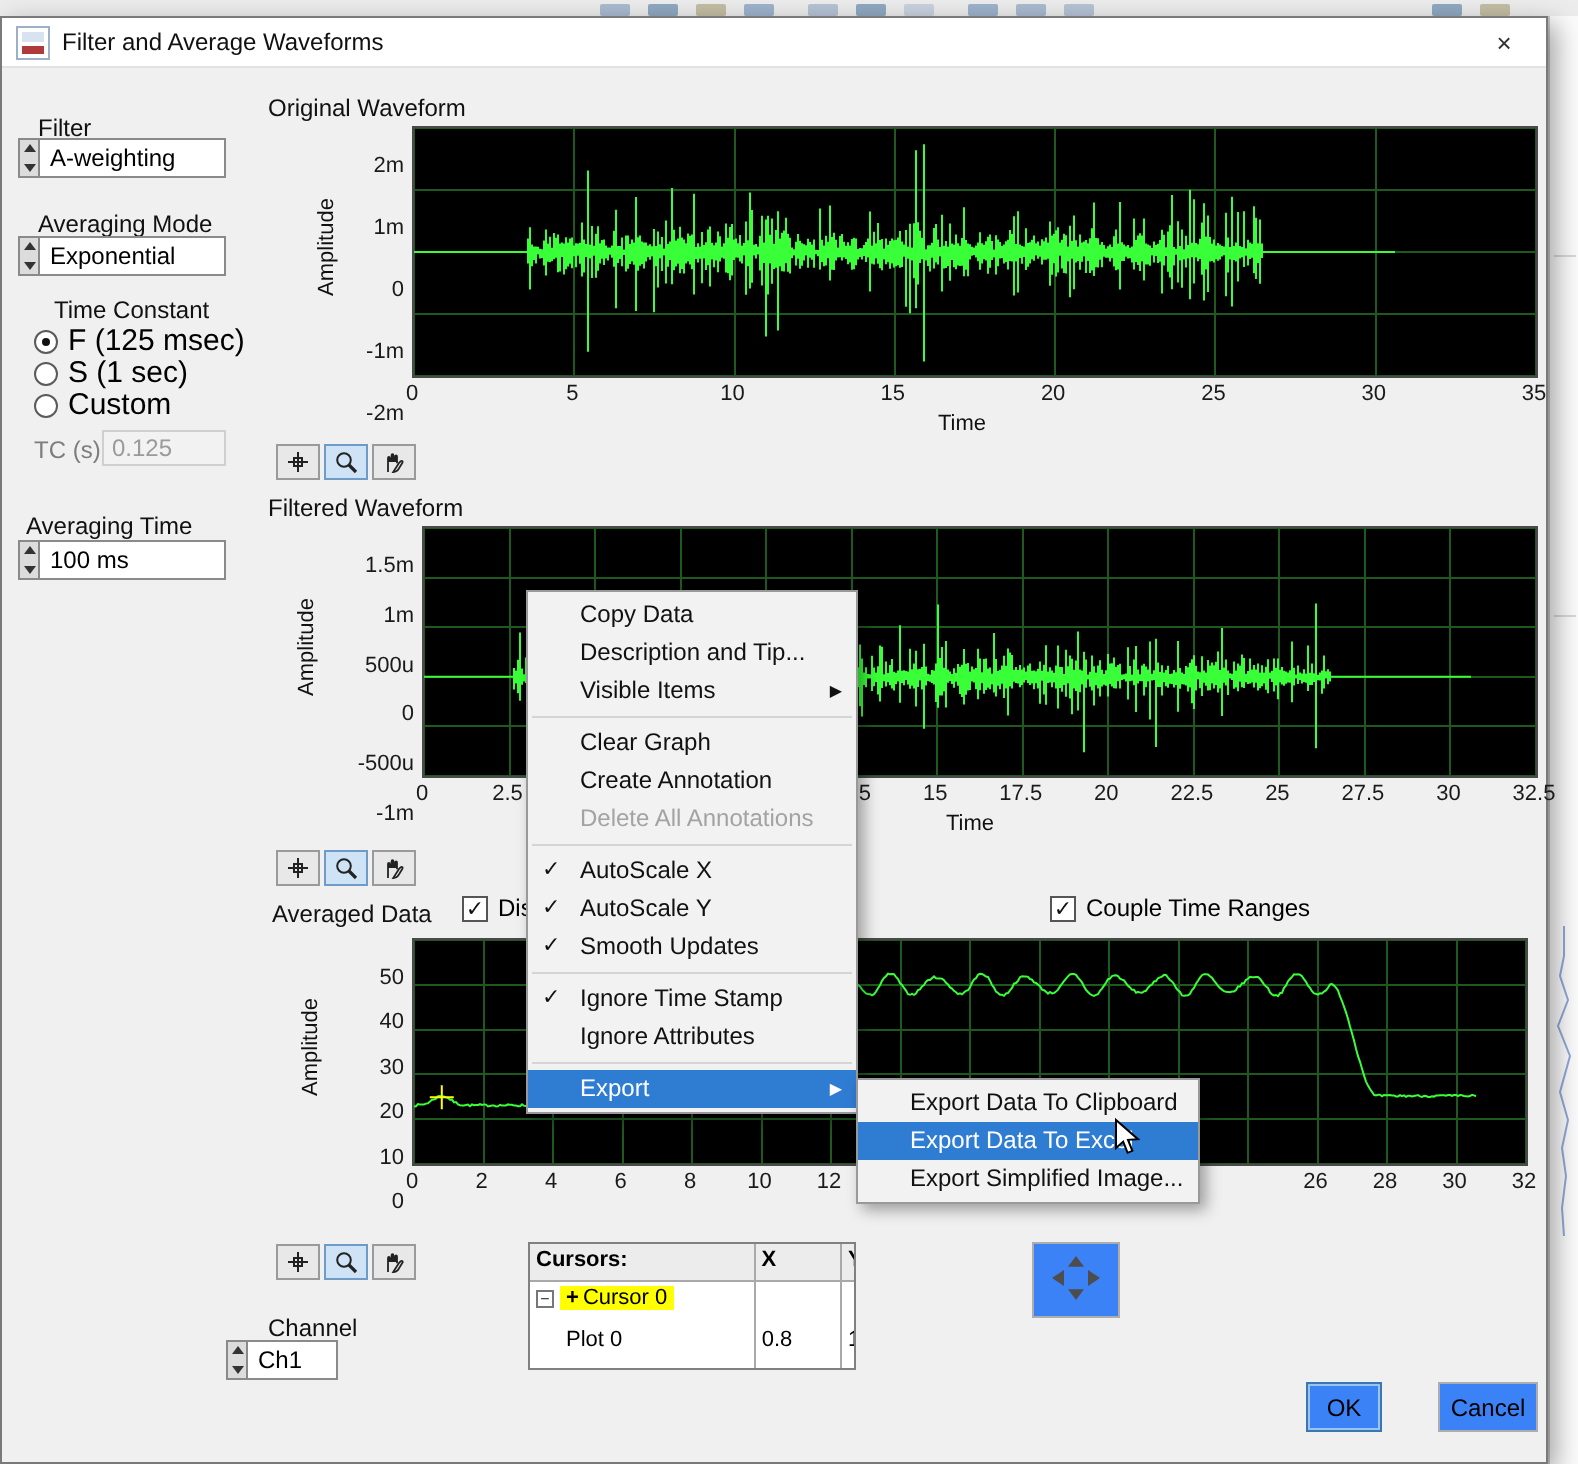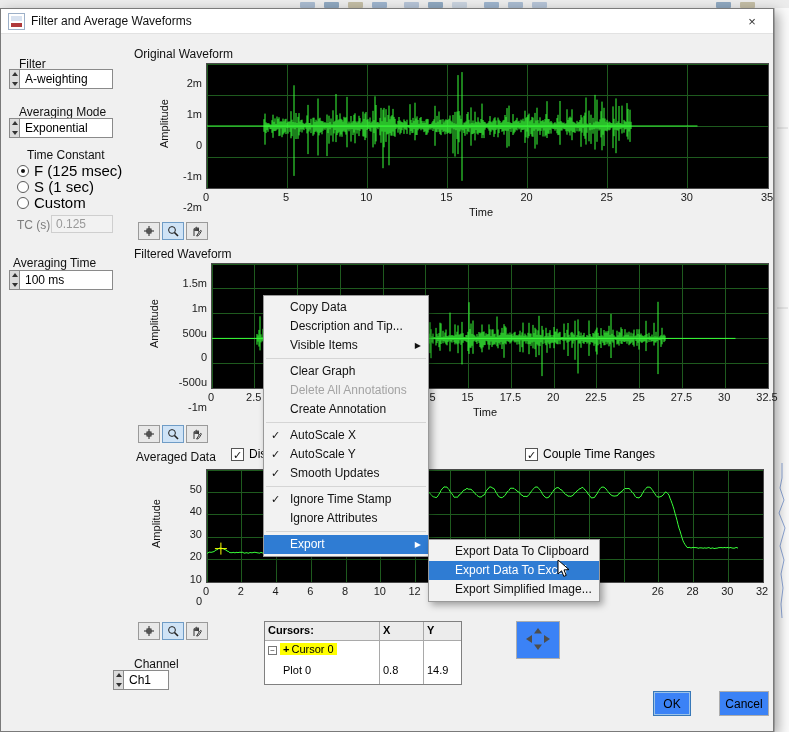--- a/index.html
+++ b/index.html
@@ -57,21 +57,21 @@
   .vlabel { position:absolute; width:70px; height:13px; font-size:11px; text-align:center;
             transform:rotate(-90deg); color:#111; }
   .xlabel { position:absolute; font-size:11px; color:#111; }
 
   .gtools { position:absolute; display:flex; gap:2px; }
   .gt { width:22px; height:18px; border:1px solid #9a9a9a; background:#e8e8e8; padding:0; display:flex;
         align-items:center; justify-content:center; }
   .gt.sel { background:#cfe3f6; border-color:#6f9cc6; }
 
   
-  #cursor-table { position:absolute; left:263px; top:612px; width:198px; height:64px; background:#fff;
+  #cursor-table { position:absolute; left:263px; top:612px; width:164px; height:64px; background:#fff;
                   border:1px solid #808080; font-size:11px; }
   .ct-row { position:absolute; left:0; width:100%; display:flex; }
   .ct-cell { border-right:1px solid #a9a9a9; border-bottom:1px solid #a9a9a9; padding:2px 3px; overflow:hidden; white-space:nowrap; }
   .ct-name { width:115px; } .ct-x { width:44px; } .ct-y { flex:1; border-right:none; }
   .ct-head { background:#ececec; font-weight:bold; }
   .tree-box { display:inline-block; width:9px; height:9px; border:1px solid #777; line-height:7px; font-size:8px;
               text-align:center; margin-right:3px; background:#fff; color:#333; }
   .cur-hl { background:#ffff00; padding:0 3px; }
   .cross-mini { color:#000; font-weight:bold; margin-right:2px; }
 
@@ -312,22 +312,22 @@
 
   <button class="btn def" style="left:652px; top:682px; width:38px; height:25px;">OK</button>
   <button class="btn" style="left:718px; top:682px; width:50px; height:25px;">Cancel</button>
 
   <div class="menu" id="menu" style="left:262px; top:286px; width:166px;">
         <div class="mi"><span>Copy Data</span></div>
         <div class="mi"><span>Description and Tip...</span></div>
         <div class="mi"><span>Visible Items</span><span class="arr">▶</span></div>
         <div class="sep"></div>
         <div class="mi"><span>Clear Graph</span></div>
+        <div class="mi"><span>Create Annotation</span></div>
         <div class="mi dis"><span>Delete All Annotations</span></div>
-        <div class="mi"><span>Create Annotation</span></div>
         <div class="sep"></div>
         <div class="mi"><span class="chk">✓</span><span>AutoScale X</span></div>
         <div class="mi"><span class="chk">✓</span><span>AutoScale Y</span></div>
         <div class="mi"><span class="chk">✓</span><span>Smooth Updates</span></div>
         <div class="sep"></div>
         <div class="mi"><span class="chk">✓</span><span>Ignore Time Stamp</span></div>
         <div class="mi"><span>Ignore Attributes</span></div>
         <div class="sep"></div>
         <div class="mi hl"><span>Export</span><span class="arr">▶</span></div>
       </div>

